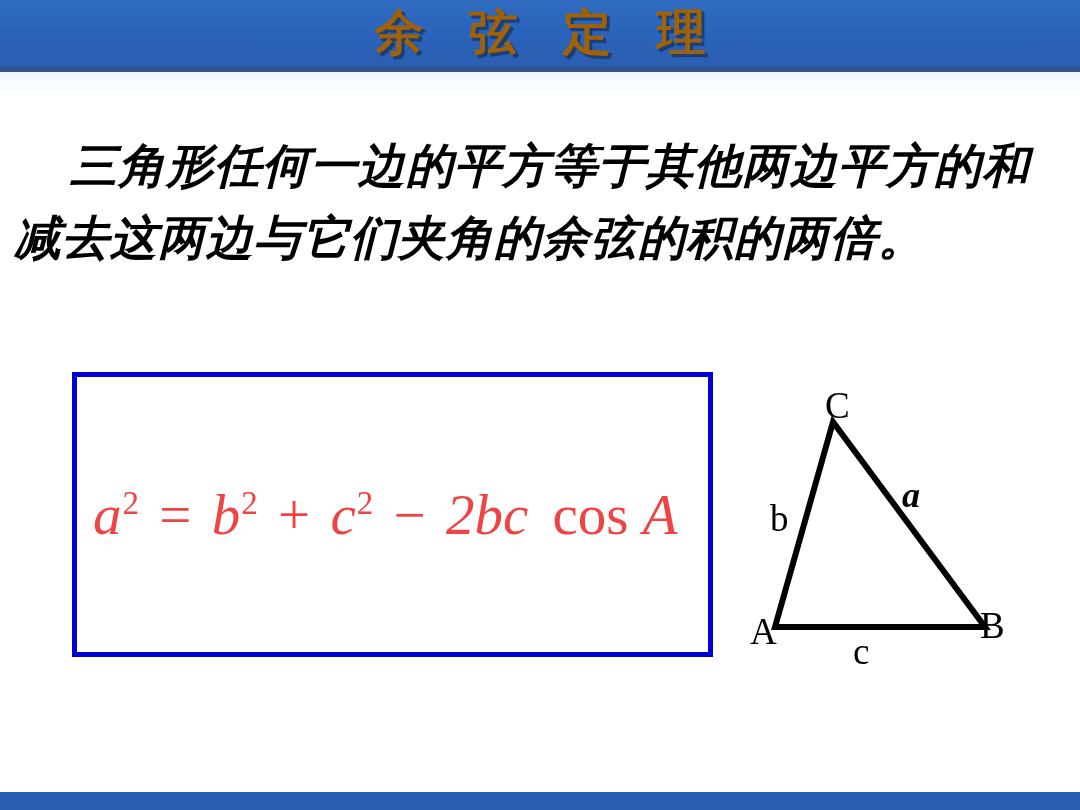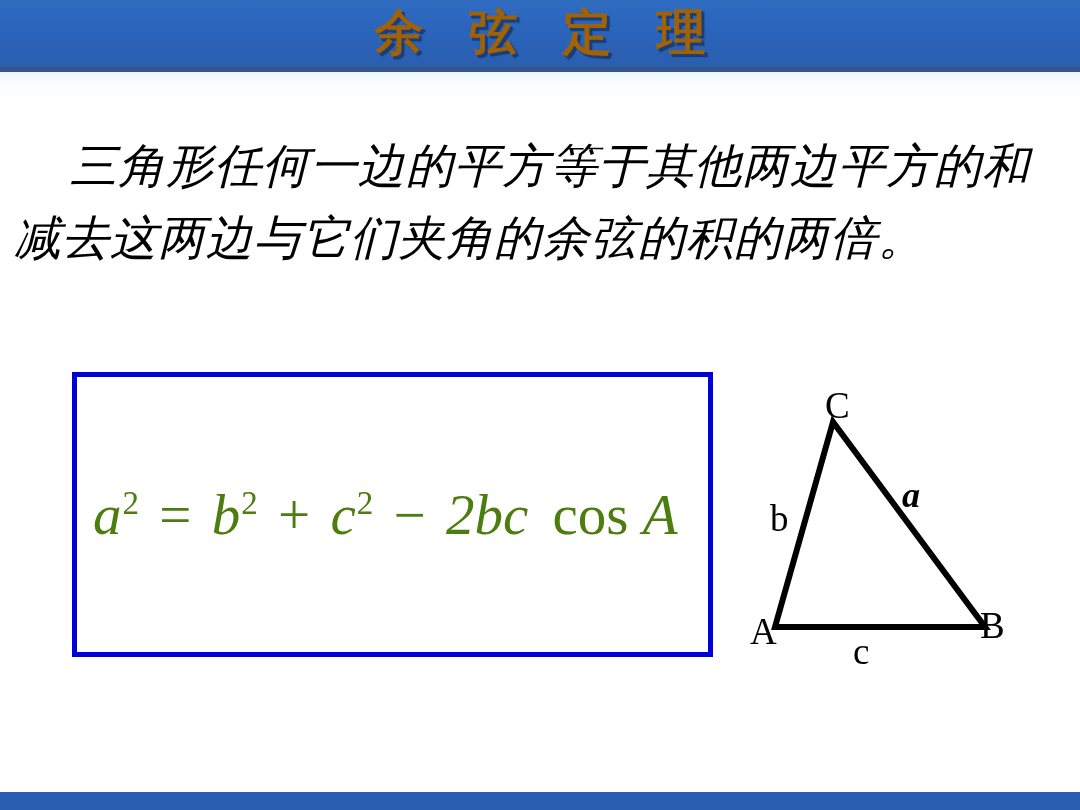--- a/index.html
+++ b/index.html
@@ -54,21 +54,21 @@
     white-space: nowrap;
   }
 
   
   #statement {
     position: absolute;
     left: 14px;
     top: 130px;
     width: 1052px;
     font-family: "DejaVu Sans", "Liberation Sans", sans-serif;
-    font-weight: normal;
+    font-weight: bold;
     font-style: italic;
     font-size: 47px;
     line-height: 72px;
     color: #000000;
     text-indent: 56px;
     letter-spacing: 1px;
     text-align: left;
   }
 
   
@@ -89,21 +89,21 @@
     height: 100%;
     display: flex;
     flex-direction: column;
     justify-content: center;
     padding-left: 16px;
     box-sizing: border-box;
   }
   .formula-row {
     font-size: 57px;
     line-height: 88px;
-    color: #4d7c0f;
+    color: #ef4444;
     white-space: nowrap;
     font-family: "Liberation Serif", "DejaVu Serif", serif;
   }
   .var { font-style: italic; }
   .op  { font-style: normal; padding: 0 6px; }
   .fn  { font-style: normal; padding-left: 10px; }
   .sup {
     font-style: normal;
     font-size: 0.58em;
     vertical-align: super;

